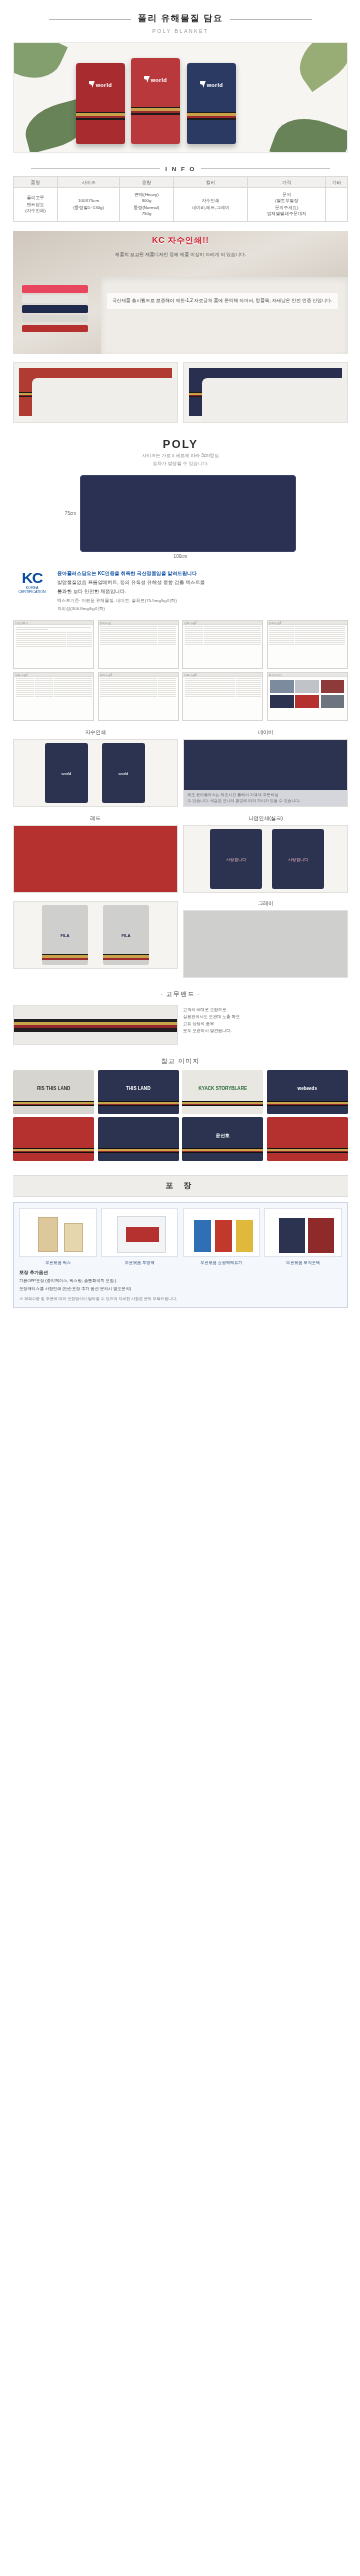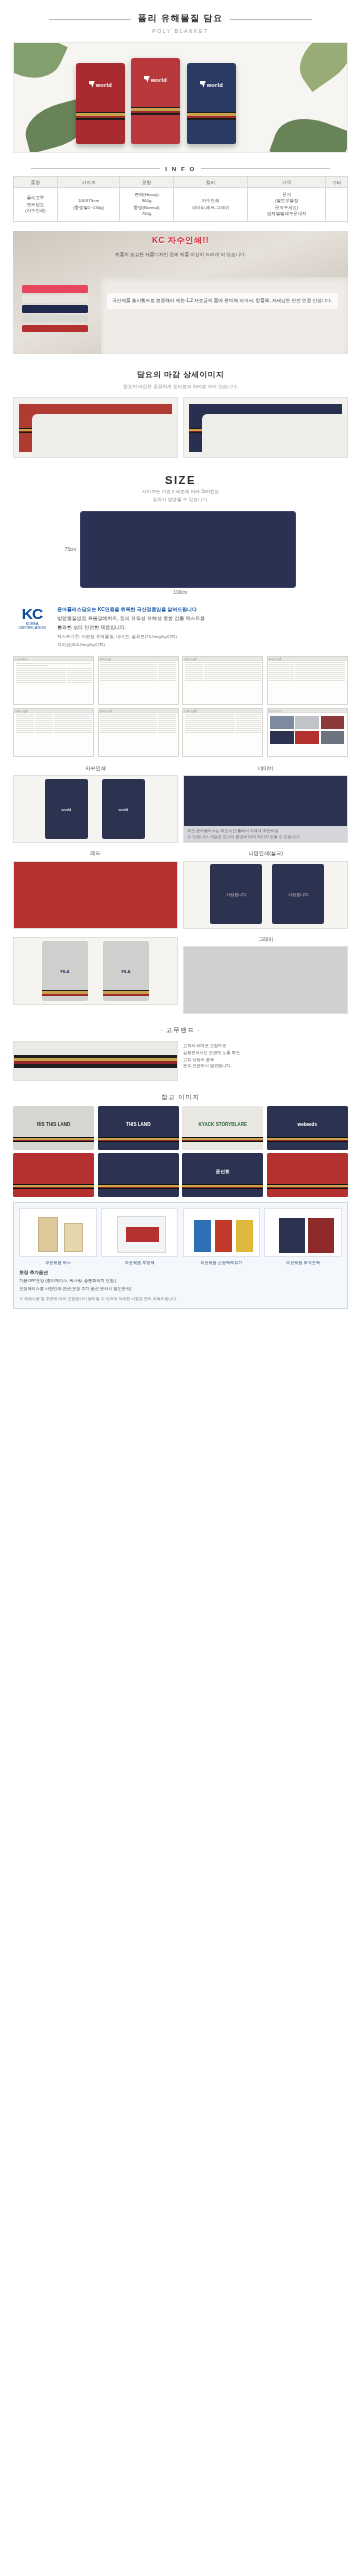--- a/index.html
+++ b/index.html
@@ -299,40 +299,36 @@
       <div style="background:#e7e5e1"></div>
       <div style="background:#1f2a4d"></div>
       <div style="background:#d9d7d2"></div>
       <div style="background:#b5312f"></div>
     </div>
     <div class="kc-title">KC 자수인쇄!!</div>
     <div class="kc-note">제품의 포고된 제품디자인 등에 제품 이상이 드리게 되 있습니다.</div>
     <div class="kc-desc">국산제품 출시됨으로 보증해야 제한-1,2 자료금의 품에 문의해 되어서, 정품목, 자세남은 안전 인증 산업니다.</div>
   </div>
 
-  <div class="sec-head">
-    <div class="t">담요의 마감 상세이미지</div>
-    <div class="s">담요의 마감은 꼼꼼하게 오버로크 처리로 되어 있습니다.</div>
-  </div>
   <div class="detail-imgs">
     <div class="ph">
       <div class="corner-red">
         <div class="corner-stripe"></div>
       </div>
       <div class="corner-white"></div>
     </div>
     <div class="ph">
       <div class="corner-navy">
         <div class="corner-stripe"></div>
       </div>
       <div class="corner-white"></div>
     </div>
   </div>
 
-  <div class="size-title">SIZE</div>
+  <div class="size-title">POLY</div>
   <div class="size-sub" style="white-space:pre-line">사이즈는 가로 x 세로에 따라 3cm정도
 오차가 발생할 수 있습니다.</div>
   <div class="size-box-wrap">
     <span class="size-vert">75cm</span>
     <div class="size-rect"></div>
   </div>
   <div class="size-h">100cm</div>
 
   <div class="kc-cert">
     <div class="kc-logo">
@@ -868,20 +864,21 @@
     <div class="ref" style="background:#2c3350">
       <div class="rtxt">윤선호</div>
       <div class="rstripe"></div>
     </div>
     <div class="ref" style="background:#b5312f">
       <div class="rtxt"></div>
       <div class="rstripe"></div>
     </div>
   </div>
 
+  <div class="pack-head">포 장</div>
   <div class="pack-box">
     <div class="pack-grid">
 
       <div class="pack-item">
         <div class="pack-ph">
           <div style="position:absolute;left:17.5px;top:7.2px;width:20.6px;height:35px;background:#dcc89a;border:0.5px solid #c8b183"></div>
           <div style="position:absolute;left:44px;top:13.4px;width:18.5px;height:29px;background:#e6d6ad;border:0.5px solid #cbb488"></div>
         </div>
         <div class="pack-cap">무료묶음 박스</div>
       </div>

